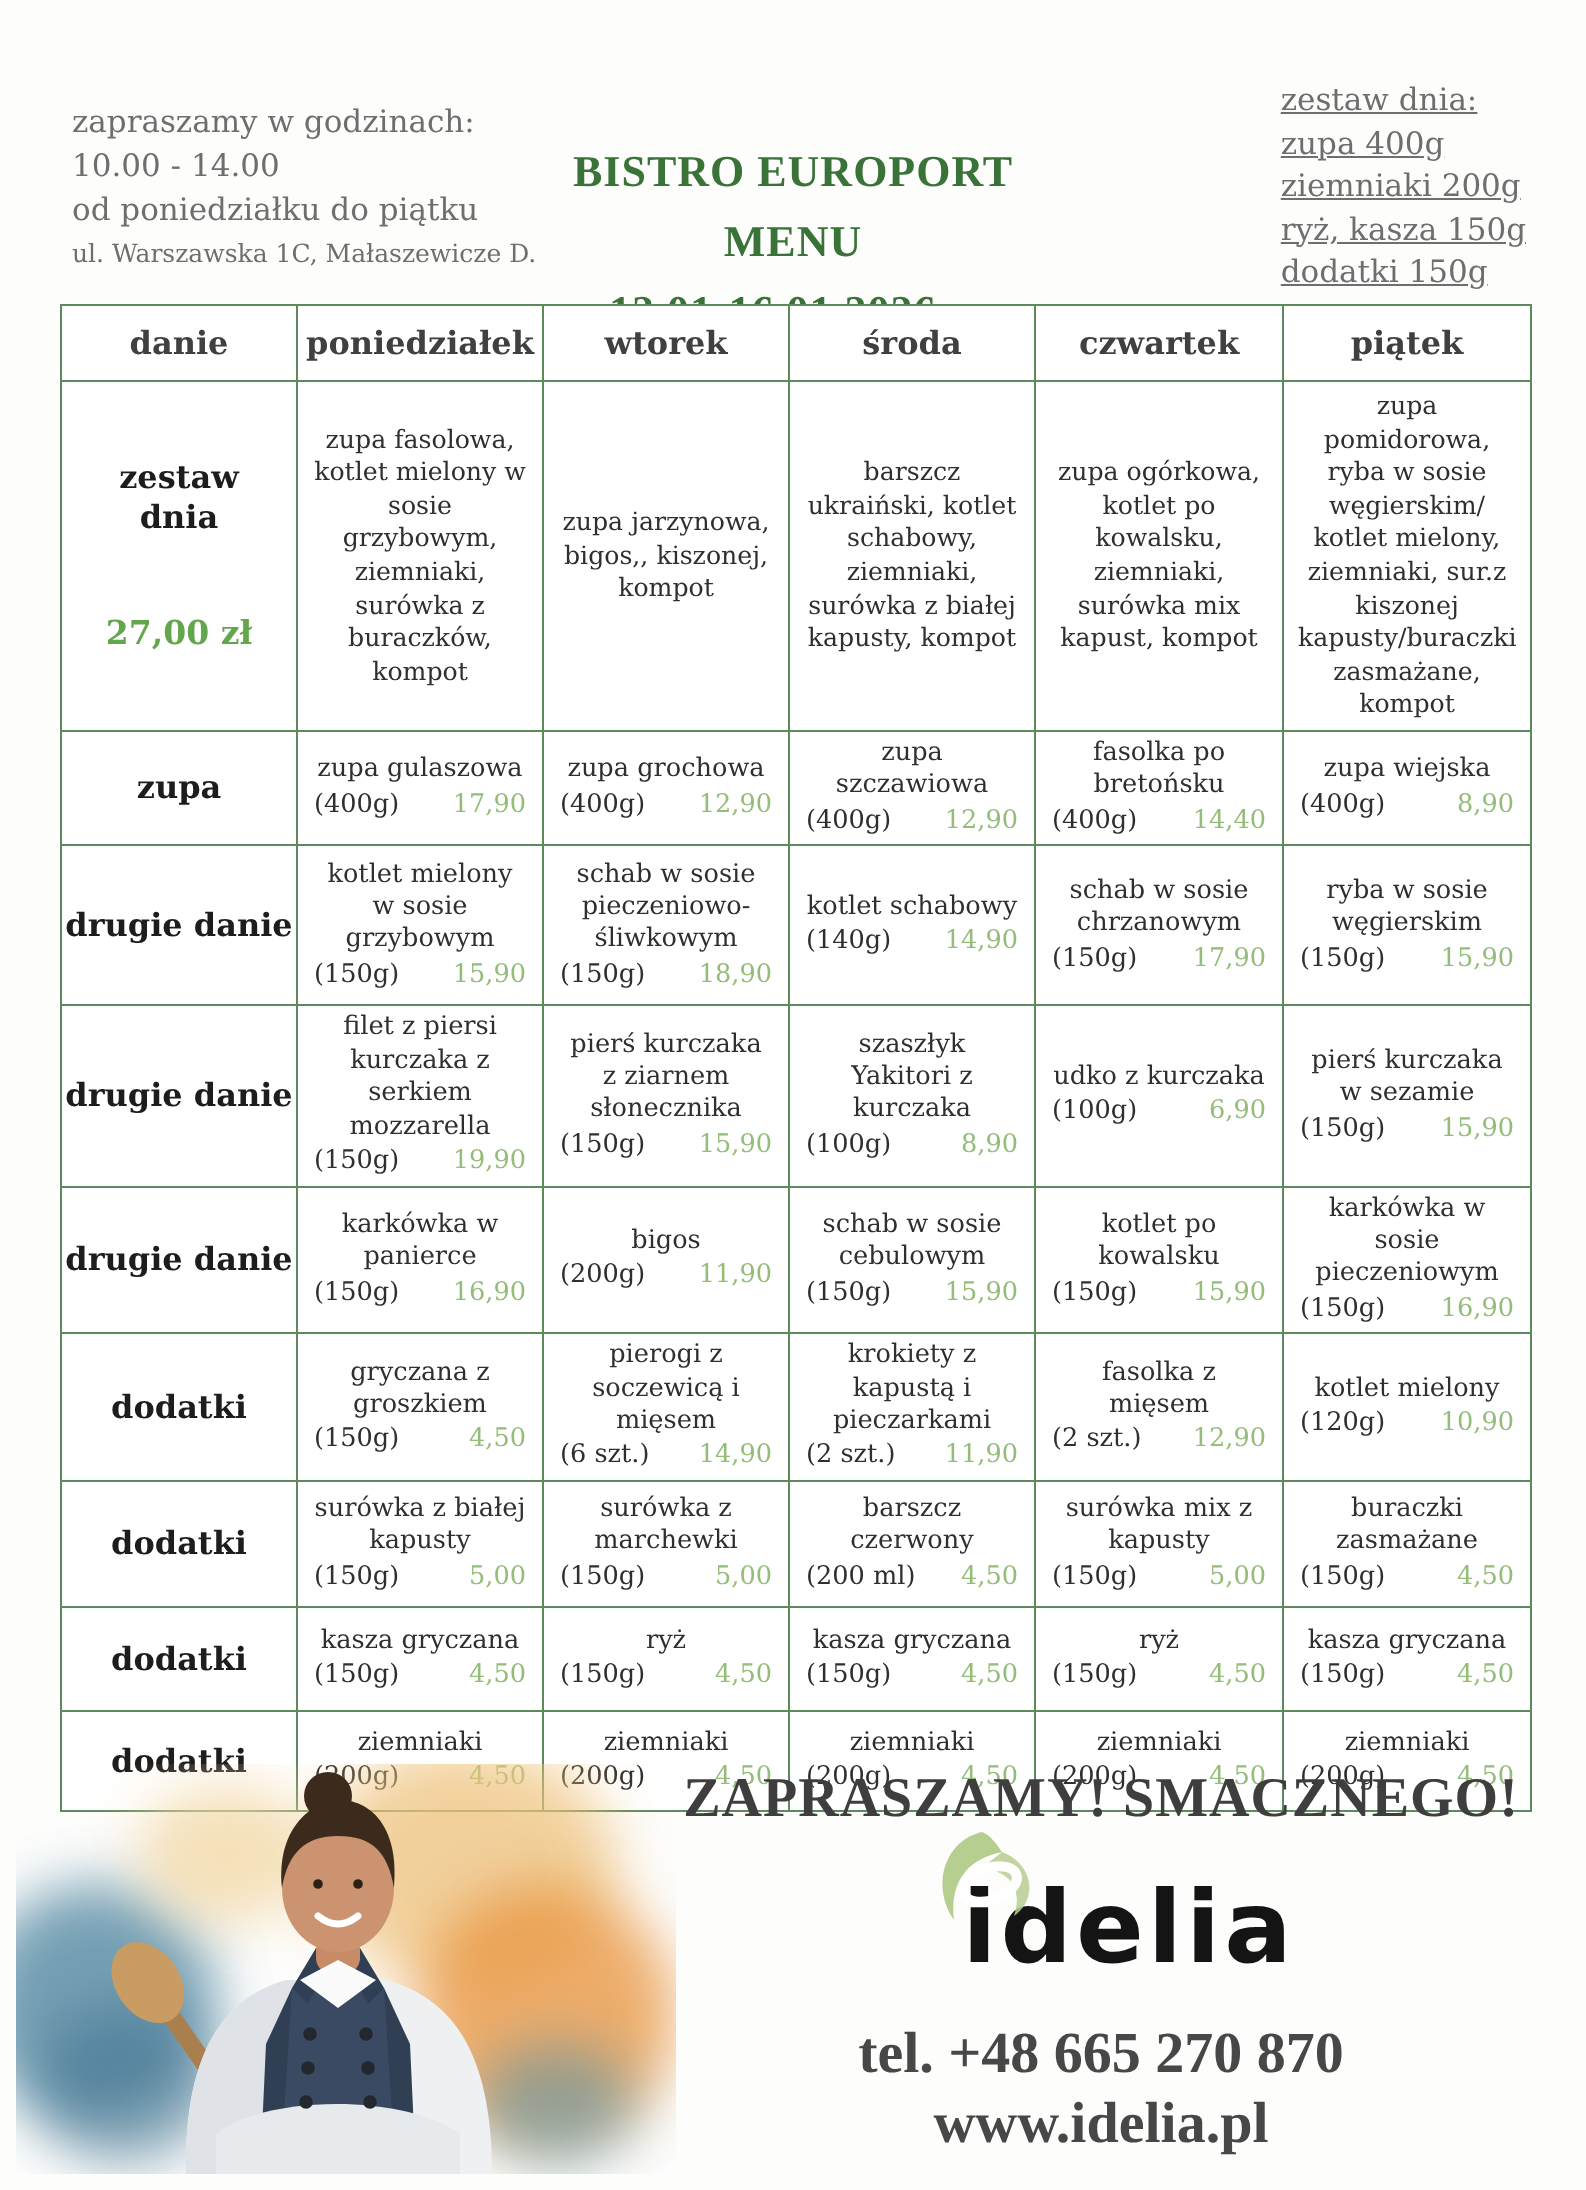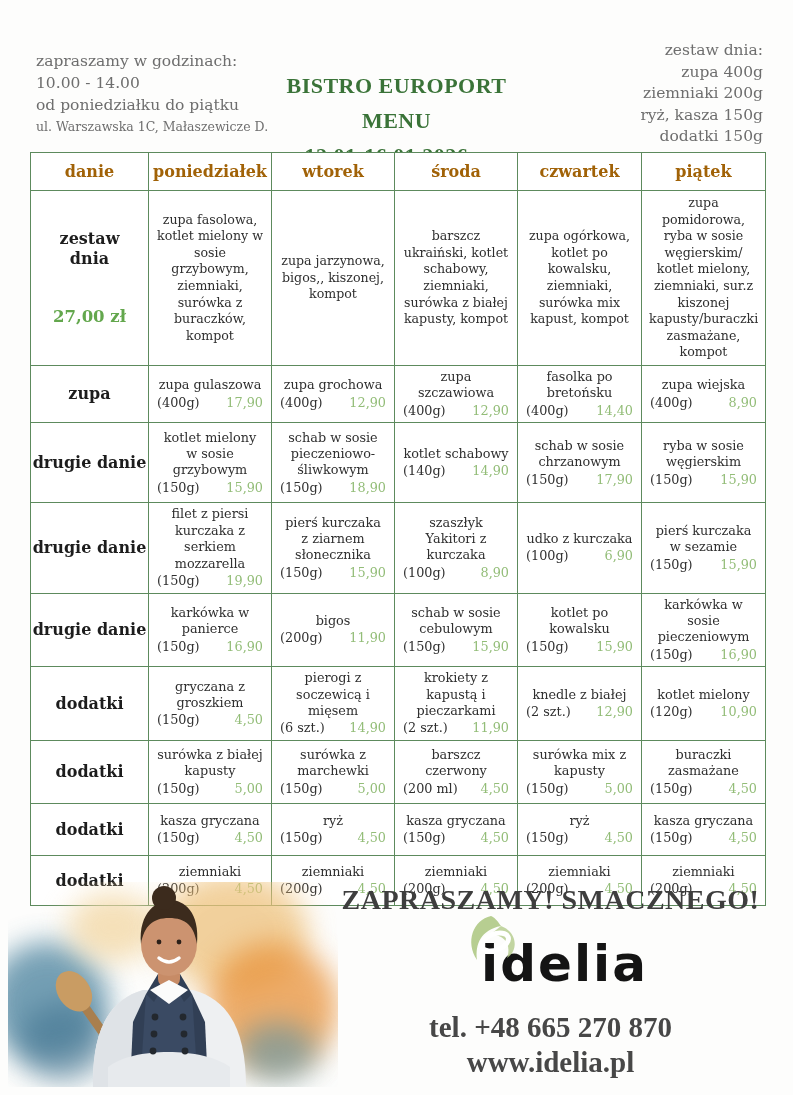--- a/index.html
+++ b/index.html
@@ -17,28 +17,28 @@
   .page{position:relative;width:793px;height:1095px;background:#fdfdfc;margin:0 auto;overflow:hidden;}
 
   
   .hdr-left{position:absolute;left:36px;top:50px;color:var(--muted-gray);
     font-size:15.5px;line-height:22px;}
   .hdr-left .small{font-size:12.5px;}
   .hdr-title{position:absolute;left:0;top:36px;width:100%;text-align:center;
     color:var(--title-green);font-weight:bold;font-size:22px;line-height:35px;
     font-family:"Liberation Serif","DejaVu Serif",serif;letter-spacing:.5px;margin-top:32px;}
   .hdr-right{position:absolute;right:30px;top:40px;color:var(--muted-gray);
-    font-size:15.5px;line-height:21.5px;text-align:right;}
+    font-size:15.5px;line-height:21.5px;text-align:left;text-decoration:underline;}
 
   
   table.menu{position:absolute;left:30px;top:152px;width:735px;
     border-collapse:collapse;table-layout:fixed;background:#fff;}
   table.menu td,table.menu th{border:1px solid var(--border-green);
     vertical-align:middle;text-align:center;overflow:hidden;}
-  table.menu th{height:38px;font-size:16px;font-weight:bold;color:#a16207;
+  table.menu th{height:38px;font-size:16px;font-weight:bold;color:#404040;
     font-family:"DejaVu Serif",serif;}
   td.row-label{font-size:16px;font-weight:bold;color:#1d1d1d;
     white-space:pre-line;line-height:1.25;}
   .set-price{color:var(--set-price-green);font-weight:bold;font-size:16.5px;margin-top:38px;}
   td.set-cell{font-size:12.6px;line-height:1.32;color:var(--ink);padding:4px 7px;}
   td.dish-cell{padding:3px 8px;font-size:12.8px;color:var(--ink);}
   .dish-name{line-height:1.28;margin-bottom:1px;}
   .dish-meta{display:flex;justify-content:space-between;align-items:baseline;line-height:1.3;}
   .dish-weight{color:var(--ink);}
   .dish-price{color:var(--price-green);}
@@ -288,21 +288,21 @@
             </div>
           </td>
           <td class="dish-cell">
             <div class="dish-name">krokiety z kapustą i pieczarkami</div>
             <div class="dish-meta">
               <span class="dish-weight">(2 szt.)</span>
               <span class="dish-price">11,90</span>
             </div>
           </td>
           <td class="dish-cell">
-            <div class="dish-name">knedle z białej</div>
+            <div class="dish-name">fasolka z mięsem</div>
             <div class="dish-meta">
               <span class="dish-weight">(2 szt.)</span>
               <span class="dish-price">12,90</span>
             </div>
           </td>
           <td class="dish-cell">
             <div class="dish-name">kotlet mielony</div>
             <div class="dish-meta">
               <span class="dish-weight">(120g)</span>
               <span class="dish-price">10,90</span>

